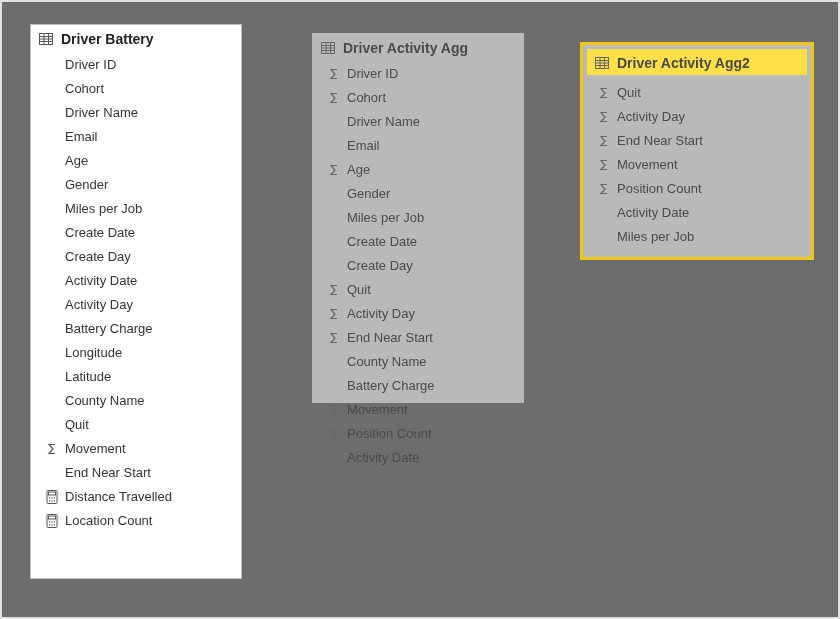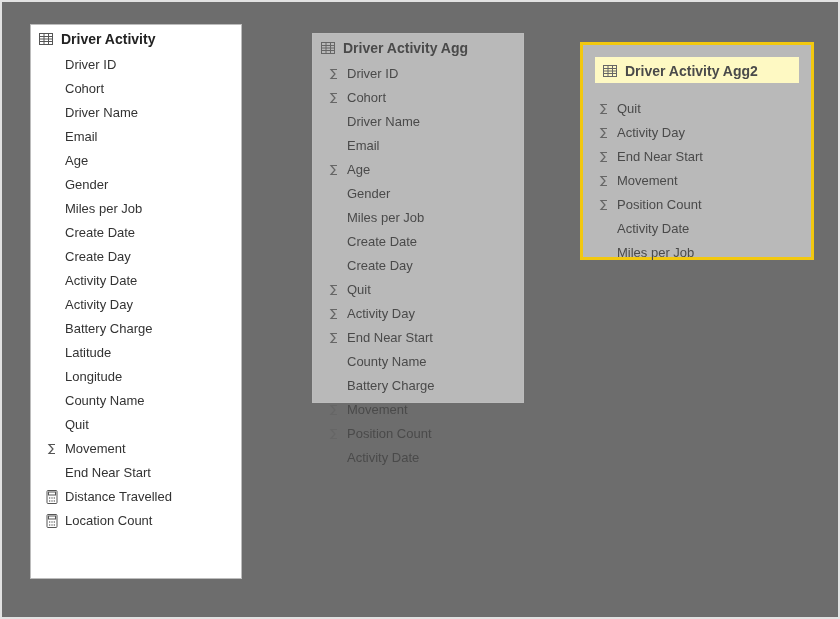--- a/index.html
+++ b/index.html
@@ -35,22 +35,22 @@
     display: flex;
     align-items: center;
     font-weight: 600;
     font-size: 14px;
     color: #222;
   }
   .panel-grey .panel-header {
     color: #4a4a4a;
   }
   .panel-selected .panel-header {
-    background: #fef9c3;
-    margin: 12px;
+    background: #fde047;
+    margin: 4px;
   }
   .panel-body {
     padding: 2px 0 14px 0;
   }
   .field-row {
     display: flex;
     align-items: center;
     padding: 2px 8px 2px 8px;
     line-height: 20px;
     min-height: 22px;
@@ -90,21 +90,21 @@
           <g class="stroke-c" fill="none" stroke-width="1">
             <rect x="0.5" y="0.5" width="13" height="11"></rect>
             <line x1="0.5" y1="3.5" x2="13.5" y2="3.5"></line>
             <line x1="0.5" y1="6" x2="13.5" y2="6"></line>
             <line x1="0.5" y1="8.5" x2="13.5" y2="8.5"></line>
             <line x1="5" y1="0.5" x2="5" y2="11.5"></line>
             <line x1="9.5" y1="0.5" x2="9.5" y2="11.5"></line>
           </g>
         </svg>
     </span>
-    <span>Driver Activity</span>
+    <span>Driver Battery</span>
   </div>
   <div class="panel-body" id="body-0">
       <div class="field-row">
         <span class="field-icon"></span>
         <span class="field-label">Driver ID</span>
       </div>
       <div class="field-row">
         <span class="field-icon"></span>
         <span class="field-label">Cohort</span>
       </div>
@@ -143,25 +143,25 @@
       <div class="field-row">
         <span class="field-icon"></span>
         <span class="field-label">Activity Day</span>
       </div>
       <div class="field-row">
         <span class="field-icon"></span>
         <span class="field-label">Battery Charge</span>
       </div>
       <div class="field-row">
         <span class="field-icon"></span>
+        <span class="field-label">Longitude</span>
+      </div>
+      <div class="field-row">
+        <span class="field-icon"></span>
         <span class="field-label">Latitude</span>
-      </div>
-      <div class="field-row">
-        <span class="field-icon"></span>
-        <span class="field-label">Longitude</span>
       </div>
       <div class="field-row">
         <span class="field-icon"></span>
         <span class="field-label">County Name</span>
       </div>
       <div class="field-row">
         <span class="field-icon"></span>
         <span class="field-label">Quit</span>
       </div>
       <div class="field-row">

